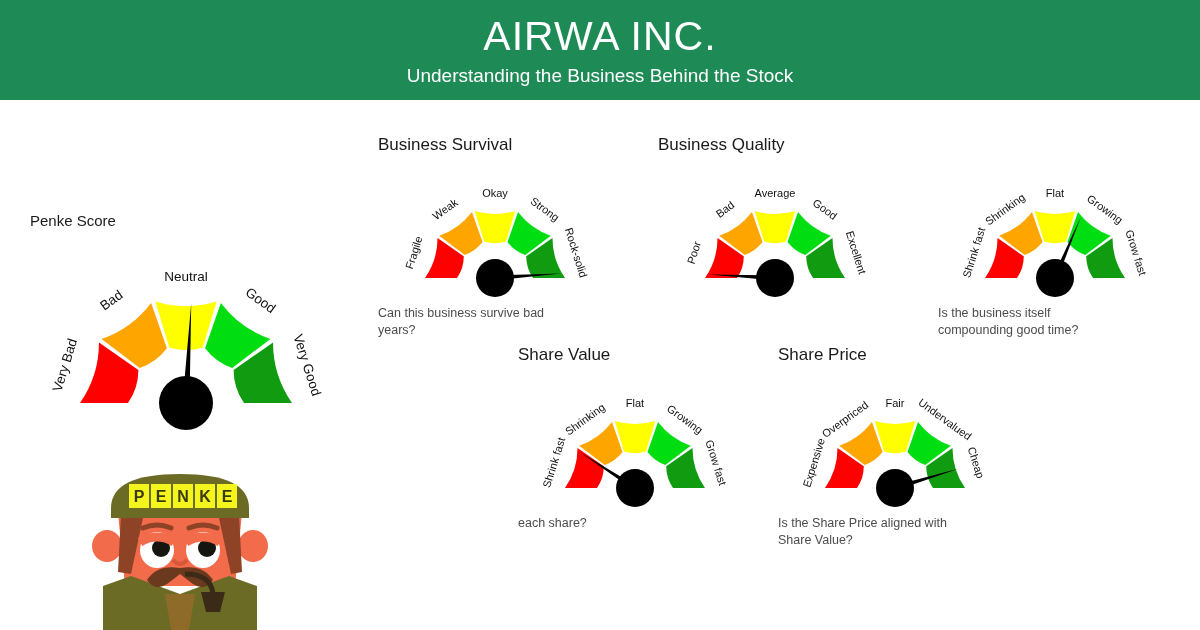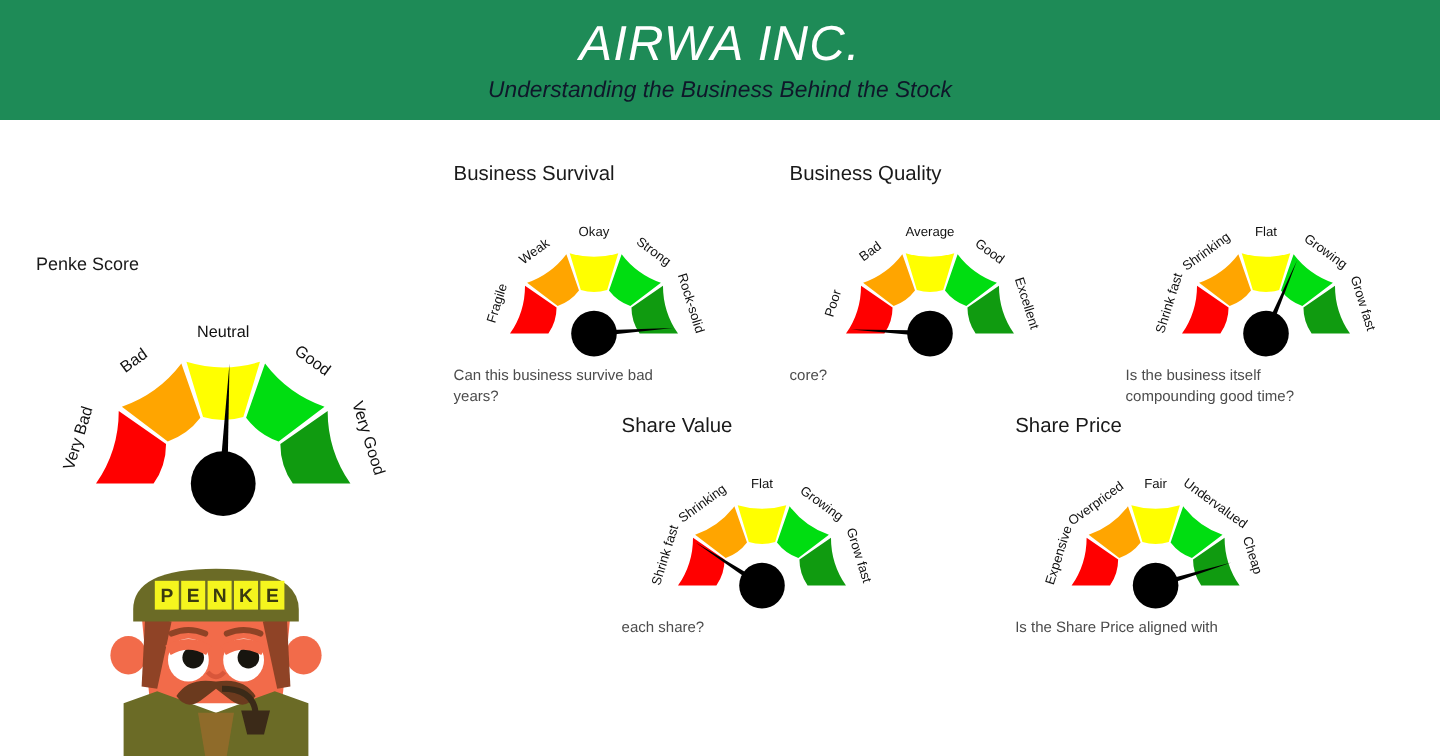--- a/index.html
+++ b/index.html
@@ -7,29 +7,28 @@
     width:1200px;height:630px;
     background:#ffffff;
     font-family:"Liberation Sans", sans-serif;
     overflow:hidden;
     position:relative;
   }
   .header{
     position:absolute;left:0;top:0;width:1200px;height:100px;
     background:#1e8b57;
     text-align:center;
-    font-style:italic;
   }
   .header-title{
     margin:0;padding-top:14px;
     font-size:41px;font-weight:400;color:#ffffff;letter-spacing:1px;line-height:1.1;
   }
   .header-sub{
     margin:0;padding-top:6px;
-    font-size:19px;font-weight:400;color:#0f172a;line-height:1.2;
+    font-size:19px;font-weight:400;color:#ffffff;line-height:1.2;
   }
 
   
   .gauge{position:absolute;}
   .gauge-title{
     position:absolute;left:0;width:100%;text-align:left;
     font-size:17px;color:#1a1a1a;white-space:nowrap;
   }
   .gauge-title.big{font-size:15px;}
   .gauge-caption{
@@ -103,21 +102,20 @@
       <path d="M 96.76777421388701 48.98763517275529 A 70 70 0 0 0 137.23222578611302 48.98763517275529 L 127.98320828388992 79.62185909378144 A 38 38 0 0 1 106.01679171611009 79.62185909378144 Z" fill="#ffff00"></path>
       <text x="117" y="32" text-anchor="middle" dominant-baseline="middle" transform="rotate(0 117 32)" class="seg-label">Average</text>
       <path d="M 140.02066527170084 49.89365408337633 A 70 70 0 0 0 172.75709426169374 73.67806195963377 L 147.26813688491944 93.02523363522975 A 38 38 0 0 1 129.49693257606617 80.11369793097572 Z" fill="#00dd11"></path>
       <text x="166.37396119256775" y="48.04257247250442" text-anchor="middle" dominant-baseline="middle" transform="rotate(36 166.37396119256775 48.04257247250442)" class="seg-label">Good</text>
       <path d="M 174.4804446393593 76.0500502620898 A 70 70 0 0 0 187 116 L 155 116 A 38 38 0 0 1 148.20366994708075 94.3128844279916 Z" fill="#109b10"></path>
       <text x="197.15618759536727" y="90.88057345048873" text-anchor="middle" dominant-baseline="middle" transform="rotate(72.6 197.15618759536727 90.88057345048873)" class="seg-label">Excellent</text>
       <path d="M 116.86916010939264 118.49657383688644 L 51.090450706198126 112.5458268879657 L 117.13083989060736 113.50342616311356 Z" fill="#000000"></path>
       <circle cx="117" cy="116" r="19" fill="#000000"></circle>
     </svg>
   <div class="gauge-caption" style="top:170px;">
-    <div>core?</div>
   </div>
 </div>
 
 <div class="gauge" id="g-bval" style="left:938px;top:135px;width:234px;height:200px;">
   <svg id="svg-bval" width="234" height="135" viewBox="0 0 234 135" style="position:absolute;left:0;top:27px;">
       <path d="M 47 115.99999999999999 A 70 70 0 0 0 59.51955536064074 76.05005026208974 L 85.79633005291926 94.31288442799158 A 38 38 0 0 1 79 116 Z" fill="#ff0000"></path>
       <text x="36.84381240463274" y="90.8805734504887" text-anchor="middle" dominant-baseline="middle" transform="rotate(-72.6 36.84381240463274 90.8805734504887)" class="seg-label">Shrink fast</text>
       <path d="M 61.24290573830625 73.67806195963378 A 70 70 0 0 0 93.97933472829918 49.89365408337632 L 104.50306742393384 80.11369793097572 A 38 38 0 0 1 86.73186311508053 93.02523363522977 Z" fill="#ffa500"></path>
       <text x="67.62603880743227" y="48.04257247250442" text-anchor="middle" dominant-baseline="middle" transform="rotate(-36 67.62603880743227 48.04257247250442)" class="seg-label">Shrinking</text>
       <path d="M 96.76777421388701 48.98763517275529 A 70 70 0 0 0 137.23222578611302 48.98763517275529 L 127.98320828388992 79.62185909378144 A 38 38 0 0 1 106.01679171611009 79.62185909378144 Z" fill="#ffff00"></path>
@@ -149,38 +147,39 @@
       <path d="M 174.4804446393593 76.0500502620898 A 70 70 0 0 0 187 116 L 155 116 A 38 38 0 0 1 148.20366994708075 94.3128844279916 Z" fill="#109b10"></path>
       <text x="197.15618759536727" y="90.88057345048873" text-anchor="middle" dominant-baseline="middle" transform="rotate(72.6 197.15618759536727 90.88057345048873)" class="seg-label">Grow fast</text>
       <path d="M 115.63840241246243 118.09667641986356 L 61.647742515602005 80.05382368900823 L 118.36159758753757 113.90332358013644 Z" fill="#000000"></path>
       <circle cx="117" cy="116" r="19" fill="#000000"></circle>
     </svg>
   <div class="gauge-caption" style="top:170px;">
     <div>each share?</div>
   </div>
 </div>
 
-<div class="gauge" id="g-sprc" style="left:846px;top:345px;width:234px;height:205px;">
+<div class="gauge" id="g-sprc" style="left:778px;top:345px;width:234px;height:205px;">
   <div class="gauge-title" style="top:0;">Share Price</div>
   <svg id="svg-sprc" width="234" height="135" viewBox="0 0 234 135" style="position:absolute;left:0;top:27px;">
       <path d="M 47 115.99999999999999 A 70 70 0 0 0 59.51955536064074 76.05005026208974 L 85.79633005291926 94.31288442799158 A 38 38 0 0 1 79 116 Z" fill="#ff0000"></path>
       <text x="36.84381240463274" y="90.8805734504887" text-anchor="middle" dominant-baseline="middle" transform="rotate(-72.6 36.84381240463274 90.8805734504887)" class="seg-label">Expensive</text>
       <path d="M 61.24290573830625 73.67806195963378 A 70 70 0 0 0 93.97933472829918 49.89365408337632 L 104.50306742393384 80.11369793097572 A 38 38 0 0 1 86.73186311508053 93.02523363522977 Z" fill="#ffa500"></path>
       <text x="67.62603880743227" y="48.04257247250442" text-anchor="middle" dominant-baseline="middle" transform="rotate(-36 67.62603880743227 48.04257247250442)" class="seg-label">Overpriced</text>
       <path d="M 96.76777421388701 48.98763517275529 A 70 70 0 0 0 137.23222578611302 48.98763517275529 L 127.98320828388992 79.62185909378144 A 38 38 0 0 1 106.01679171611009 79.62185909378144 Z" fill="#ffff00"></path>
       <text x="117" y="32" text-anchor="middle" dominant-baseline="middle" transform="rotate(0 117 32)" class="seg-label">Fair</text>
       <path d="M 140.02066527170084 49.89365408337633 A 70 70 0 0 0 172.75709426169374 73.67806195963377 L 147.26813688491944 93.02523363522975 A 38 38 0 0 1 129.49693257606617 80.11369793097572 Z" fill="#00dd11"></path>
       <text x="166.37396119256775" y="48.04257247250442" text-anchor="middle" dominant-baseline="middle" transform="rotate(36 166.37396119256775 48.04257247250442)" class="seg-label">Undervalued</text>
       <path d="M 174.4804446393593 76.0500502620898 A 70 70 0 0 0 187 116 L 155 116 A 38 38 0 0 1 148.20366994708075 94.3128844279916 Z" fill="#109b10"></path>
       <text x="197.15618759536727" y="90.88057345048873" text-anchor="middle" dominant-baseline="middle" transform="rotate(72.6 197.15618759536727 90.88057345048873)" class="seg-label">Cheap</text>
       <path d="M 116.26907073819316 113.6092381100924 L 180.11611389356034 96.70346748829937 L 117.73092926180684 118.3907618899076 Z" fill="#000000"></path>
       <circle cx="117" cy="116" r="19" fill="#000000"></circle>
     </svg>
   <div class="gauge-caption" style="top:170px;">
     <div>Is the Share Price aligned with</div>
+    <div>Share Value?</div>
   </div>
 </div>
 
 <div class="mascot">
   <svg width="190" height="168" viewBox="0 0 190 168">
 
     <ellipse cx="22" cy="84" rx="15" ry="16" fill="#f26b4a"></ellipse>
     <ellipse cx="168" cy="84" rx="15" ry="16" fill="#f26b4a"></ellipse>
 
     <path d="M32 40 L158 40 L150 124 L40 124 Z" fill="#f26b4a"></path>

